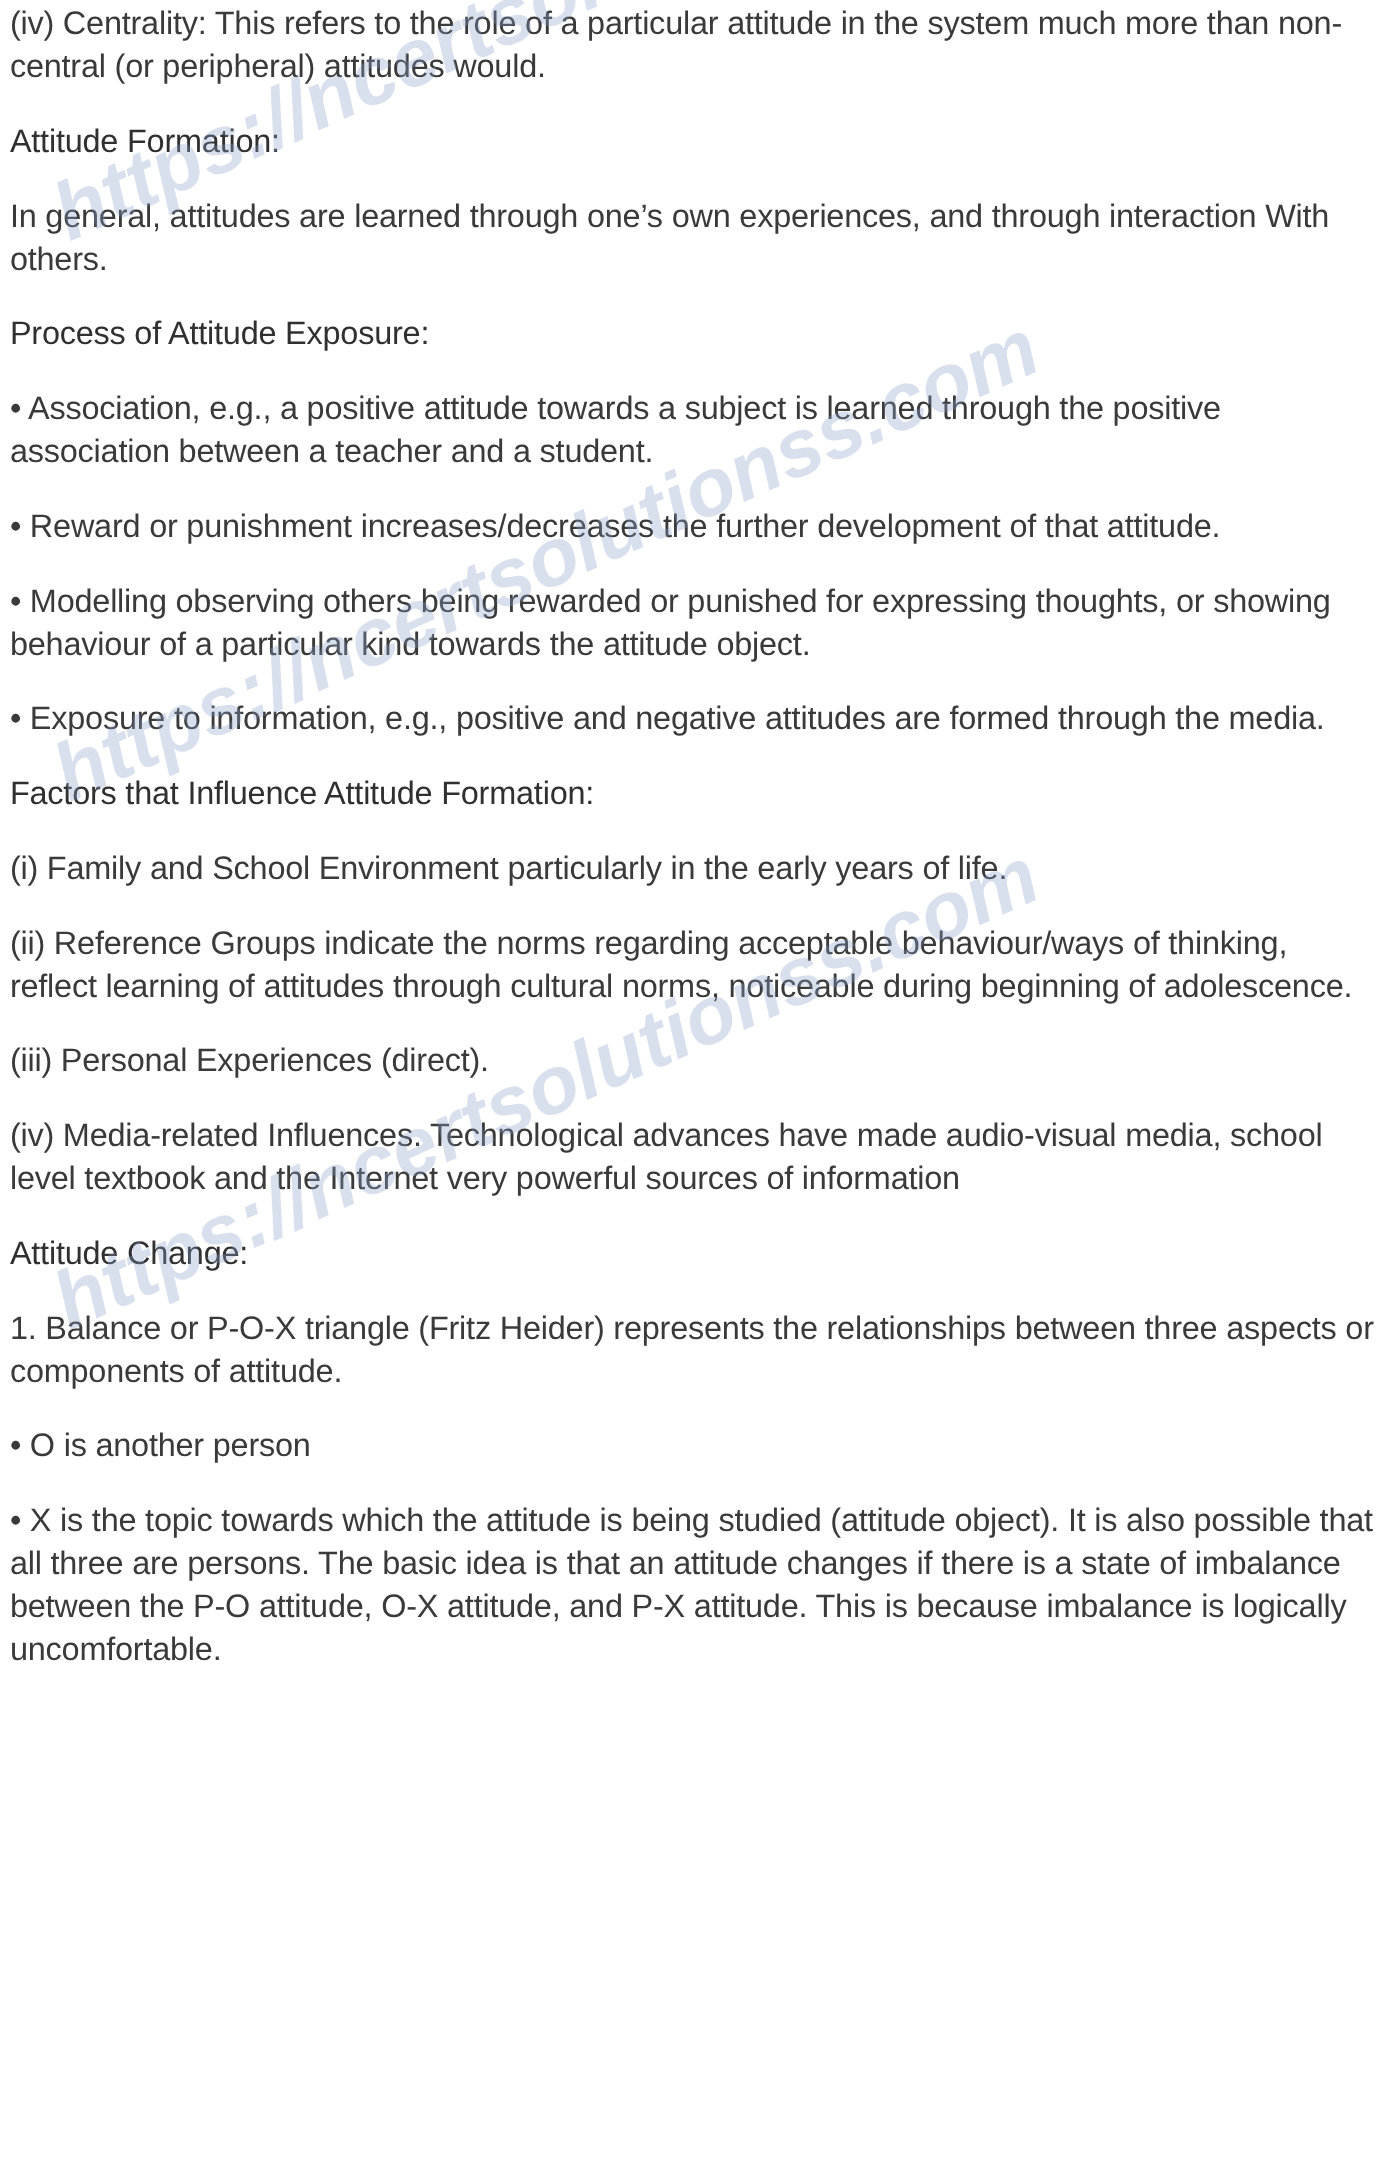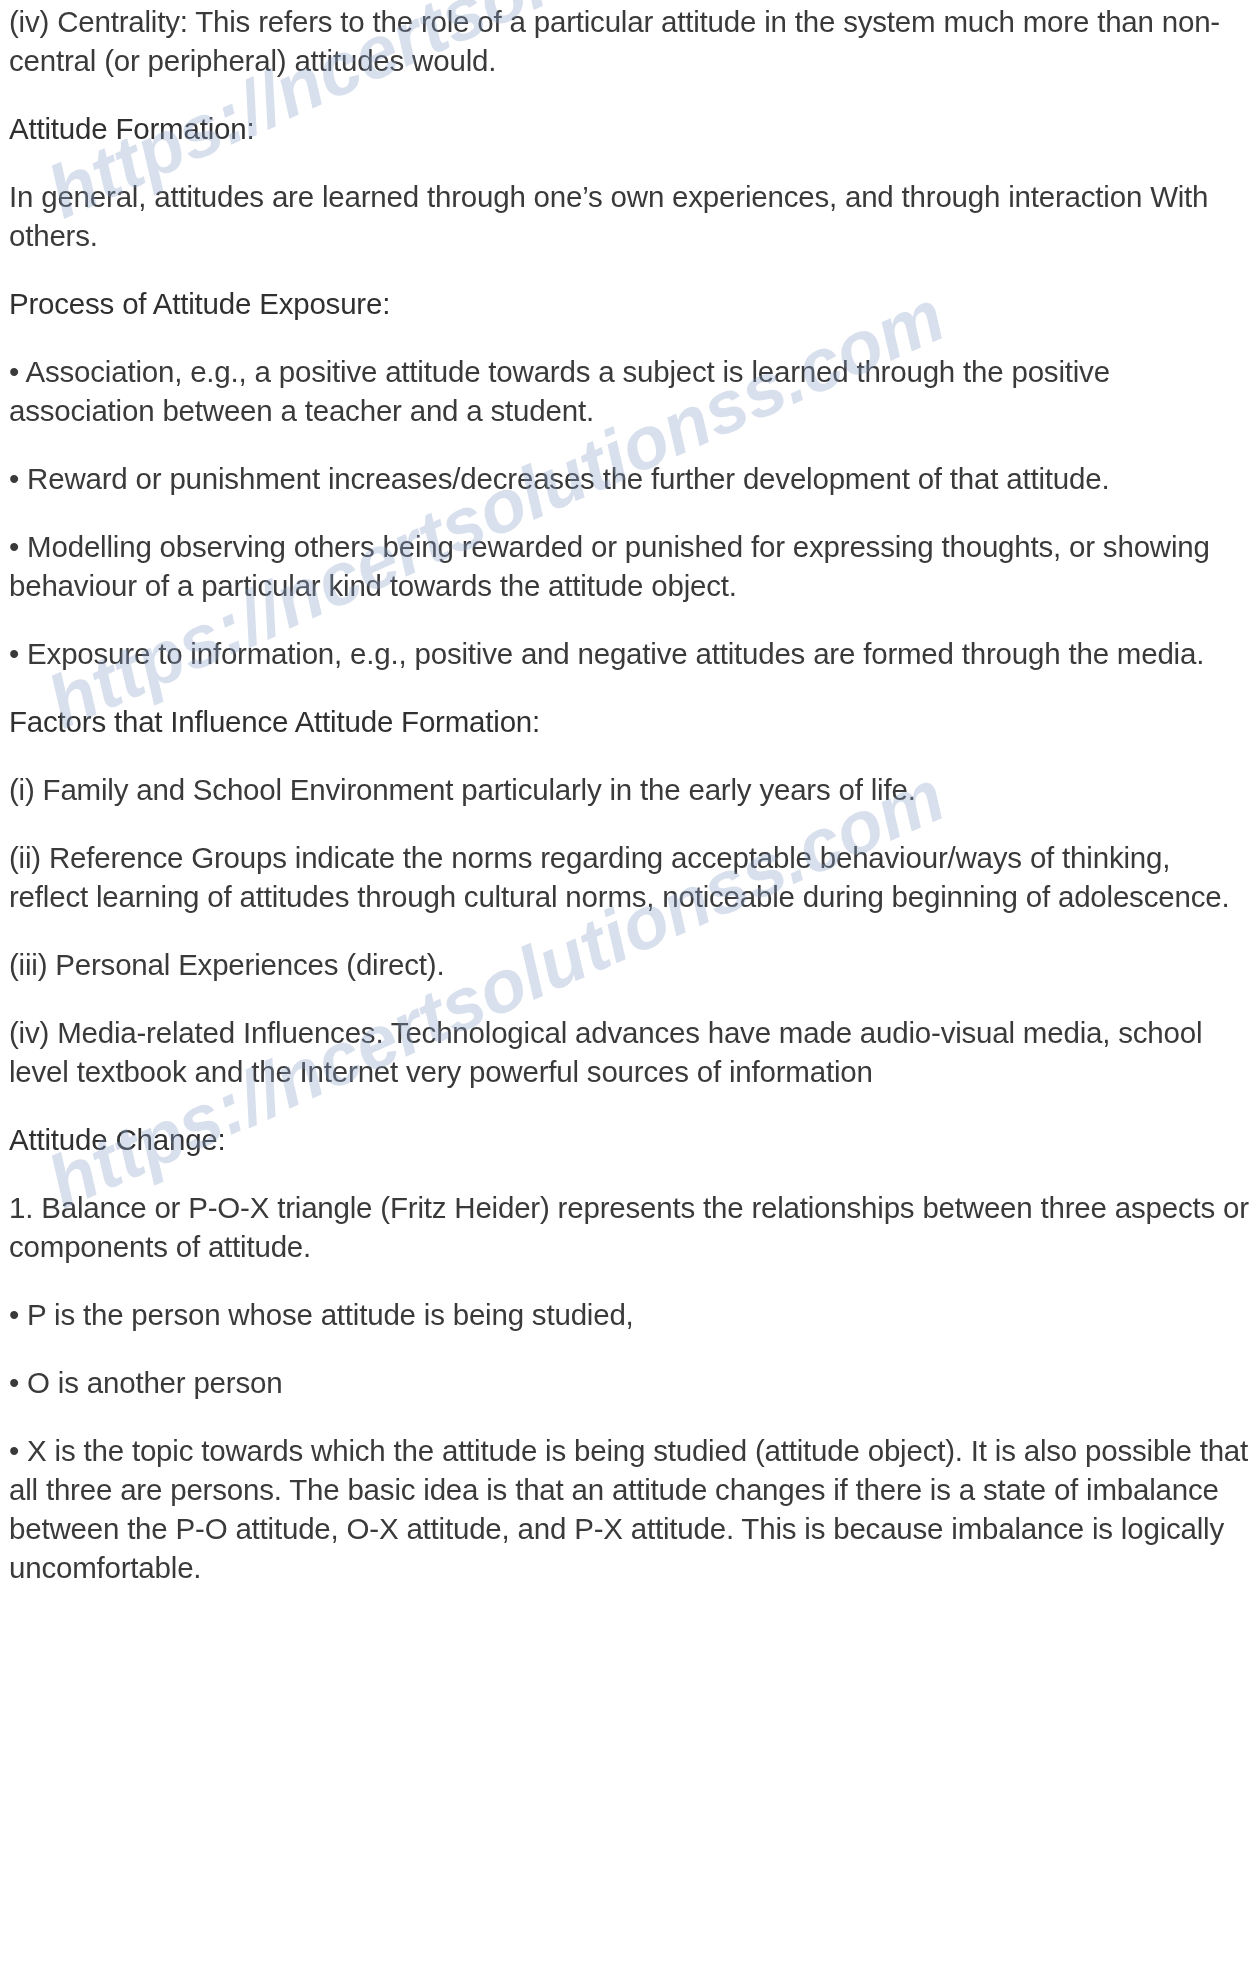--- a/index.html
+++ b/index.html
@@ -41,20 +41,19 @@
   <p>• Reward or punishment increases/decreases the further development of that attitude.</p>
   <p>• Modelling observing others being rewarded or punished for expressing thoughts, or showing behaviour of a particular kind towards the attitude object.</p>
   <p>• Exposure to information, e.g., positive and negative attitudes are formed through the media.</p>
   <p class="heading">Factors that Influence Attitude Formation:</p>
   <p>(i) Family and School Environment particularly in the early years of life.</p>
   <p>(ii) Reference Groups indicate the norms regarding acceptable behaviour/ways of thinking, reflect learning of attitudes through cultural norms, noticeable during beginning of adolescence.</p>
   <p>(iii) Personal Experiences (direct).</p>
   <p>(iv) Media-related Influences. Technological advances have made audio-visual media, school level textbook and the Internet very powerful sources of information</p>
   <p class="heading">Attitude Change:</p>
   <p>1. Balance or P-O-X triangle (Fritz Heider) represents the relationships between three aspects or components of attitude.</p>
-  <p>• P is the person whose attitude is being studied,</p>
   <p>• O is another person</p>
   <p>• X is the topic towards which the attitude is being studied (attitude object). It is also possible that all three are persons. The basic idea is that an attitude changes if there is a state of imbalance between the P-O attitude, O-X attitude, and P-X attitude. This is because imbalance is logically uncomfortable.</p>
 </div>
 
 <div class="watermark" style="left:70px; top:150px;">https://ncertsolutionss.com</div>
 <div class="watermark" style="left:70px; top:660px;">https://ncertsolutionss.com</div>
 <div class="watermark" style="left:70px; top:1140px;">https://ncertsolutionss.com</div>
 
 </body></html>

